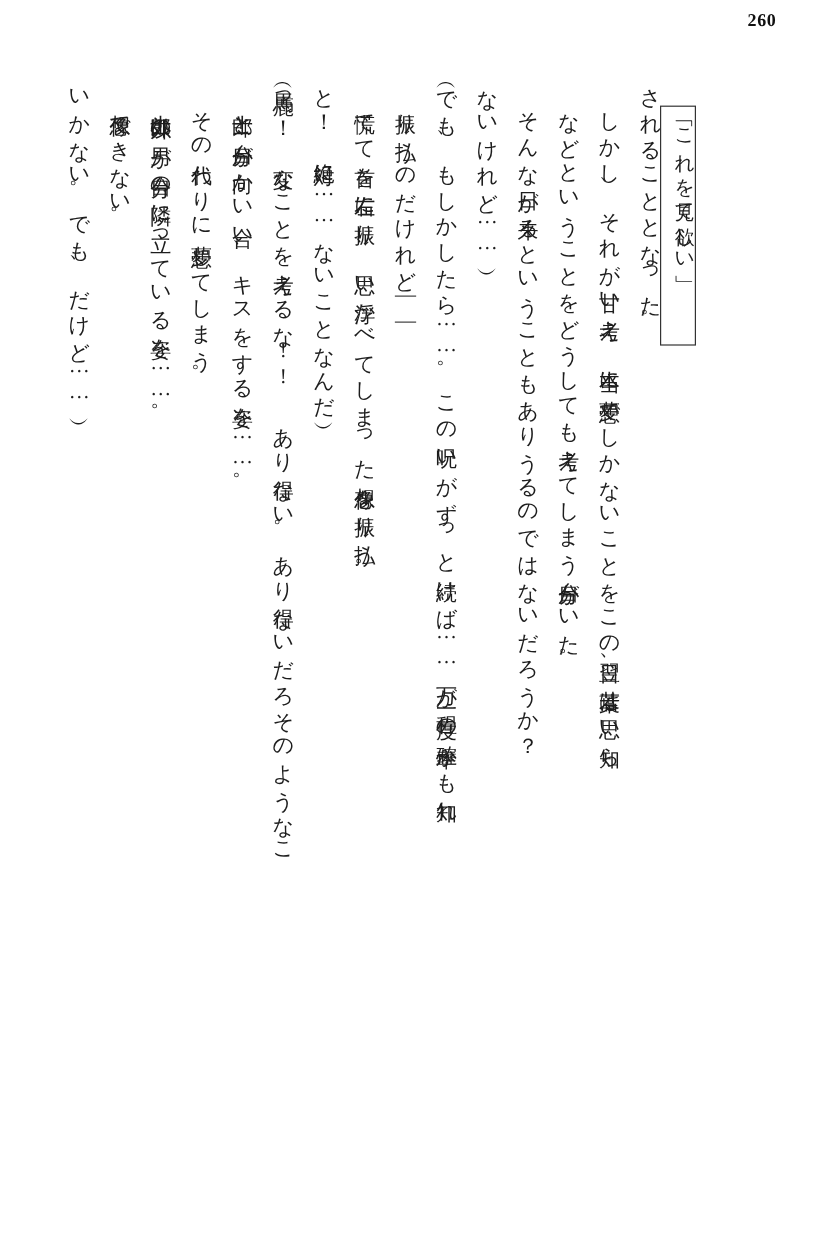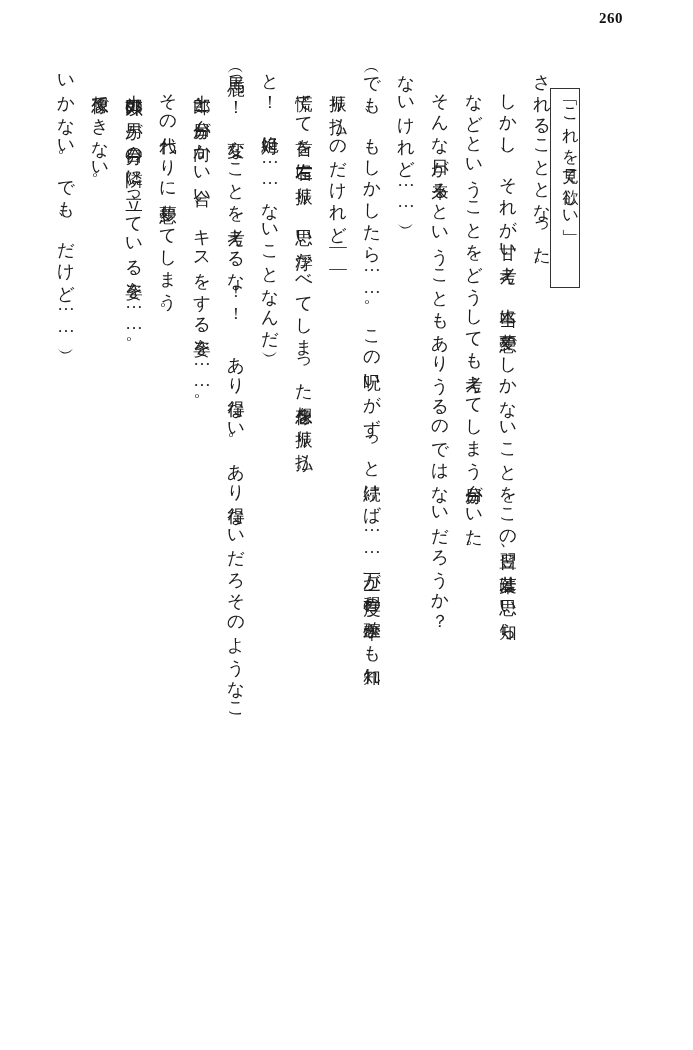--- a/index.html
+++ b/index.html
@@ -12,21 +12,21 @@
     width: 693px;
     height: 1050px;
     background: #ffffff;
     overflow: hidden;
     font-family: "Liberation Serif", "DejaVu Serif", serif;
     color: #1a1a1a;
   }
   #page-number {
     position: absolute;
     top: 10px;
-    right: 70px;
+    right: 46px;
     font-size: 15px;
     font-weight: bold;
     letter-spacing: 0.5px;
     color: #111;
     font-family: "Liberation Serif", serif;
   }
   
   #body-text {
     position: absolute;
     top: 62px;

